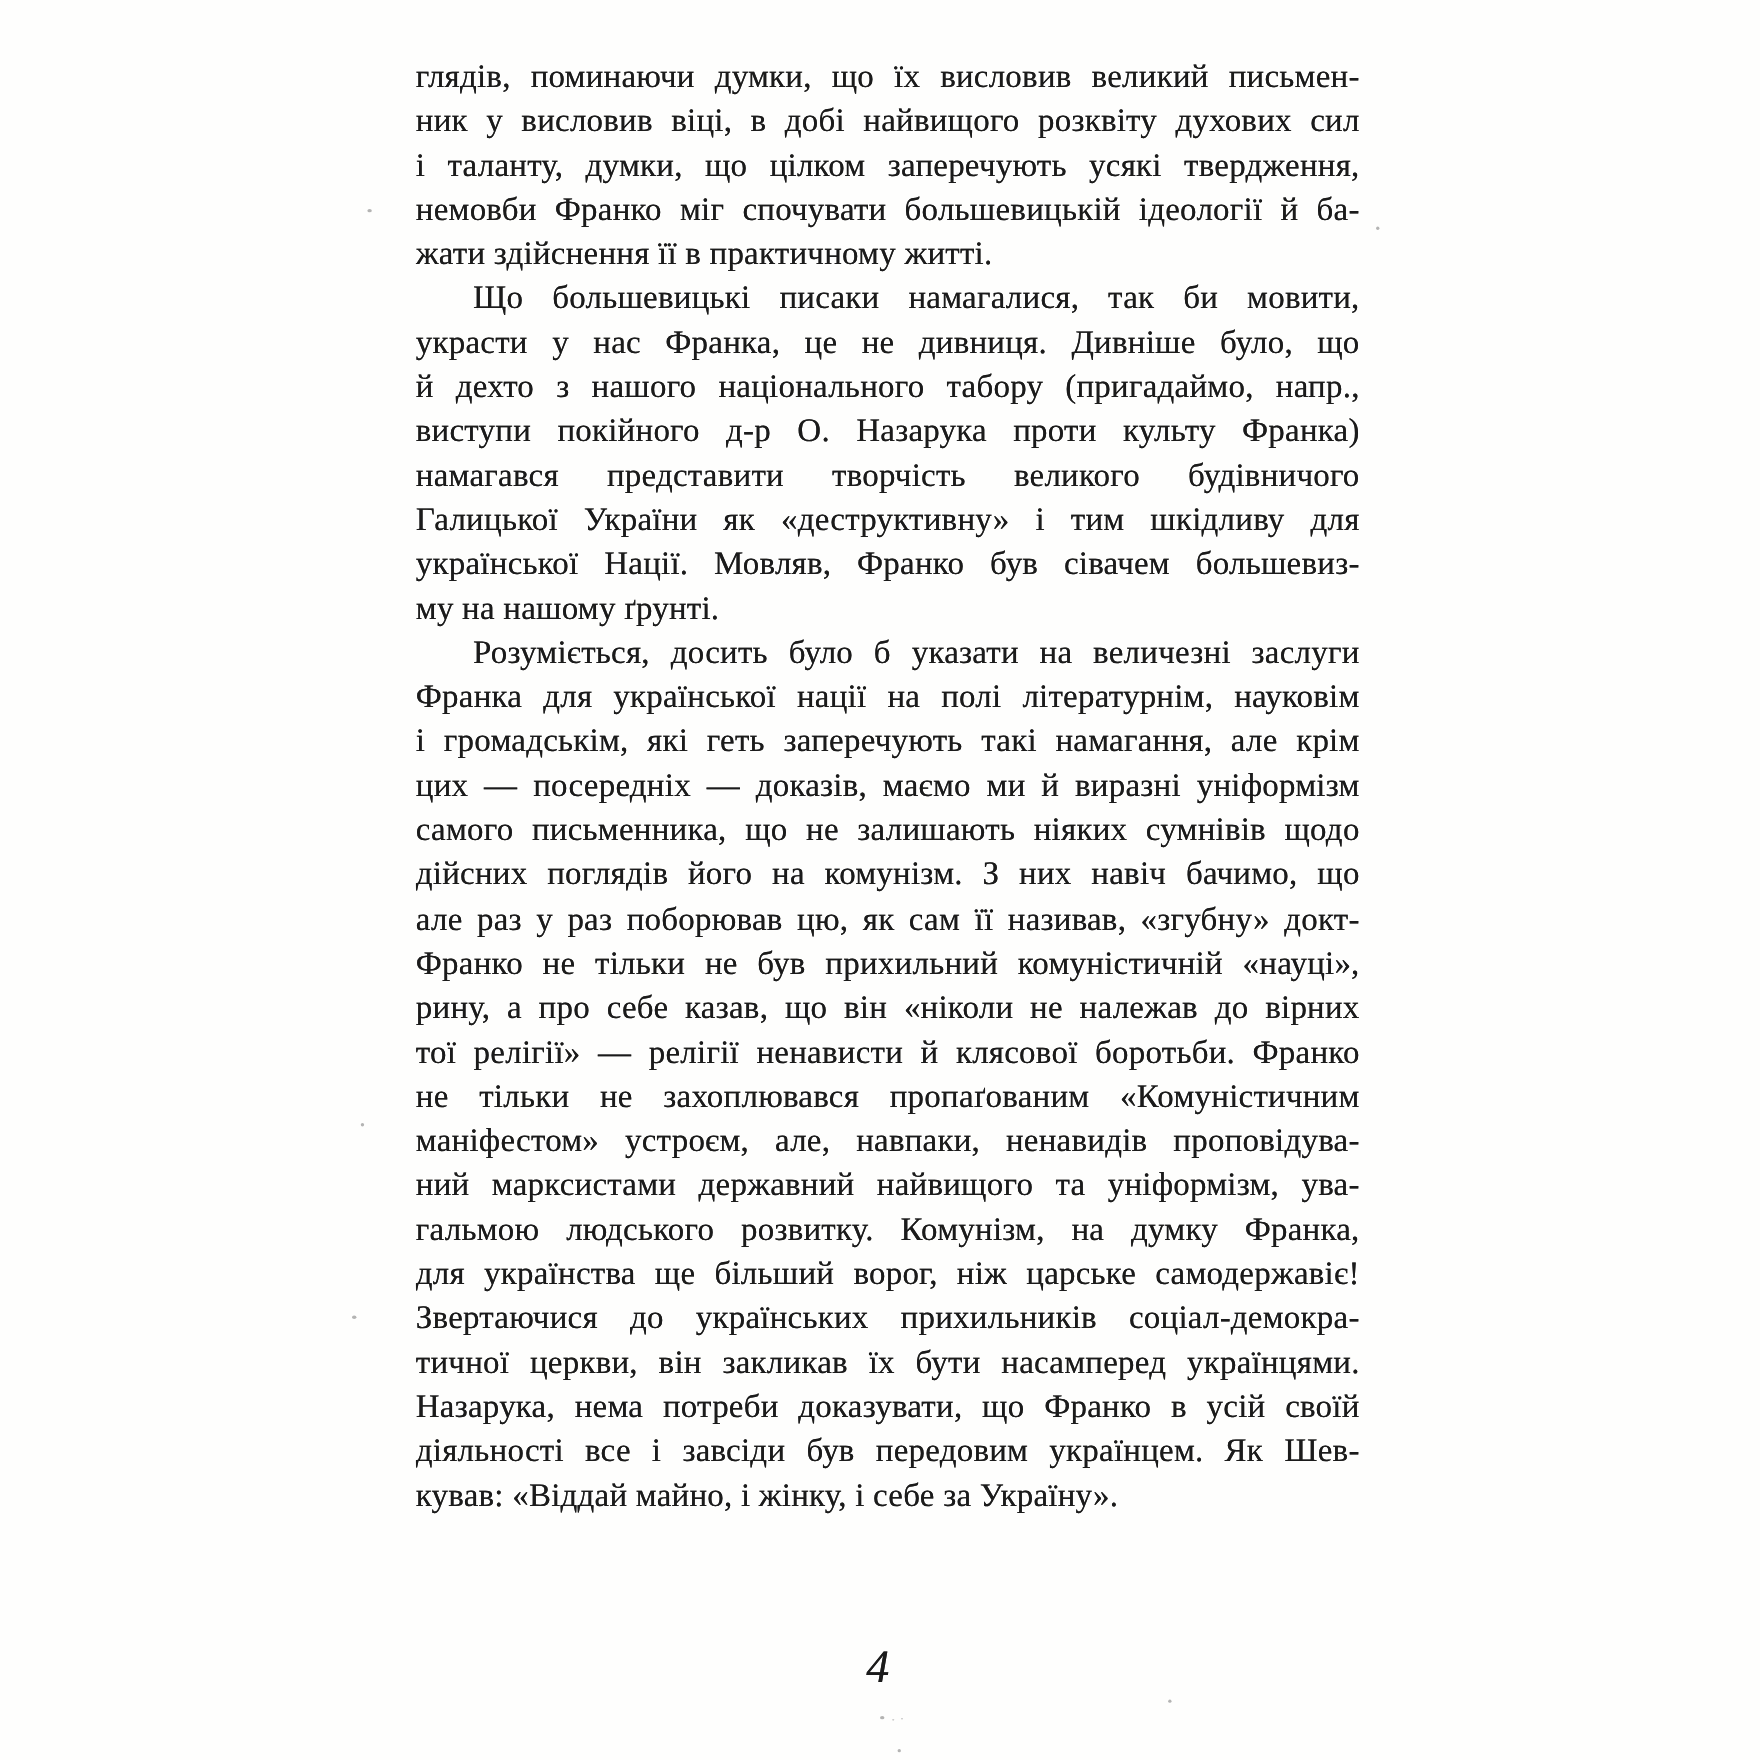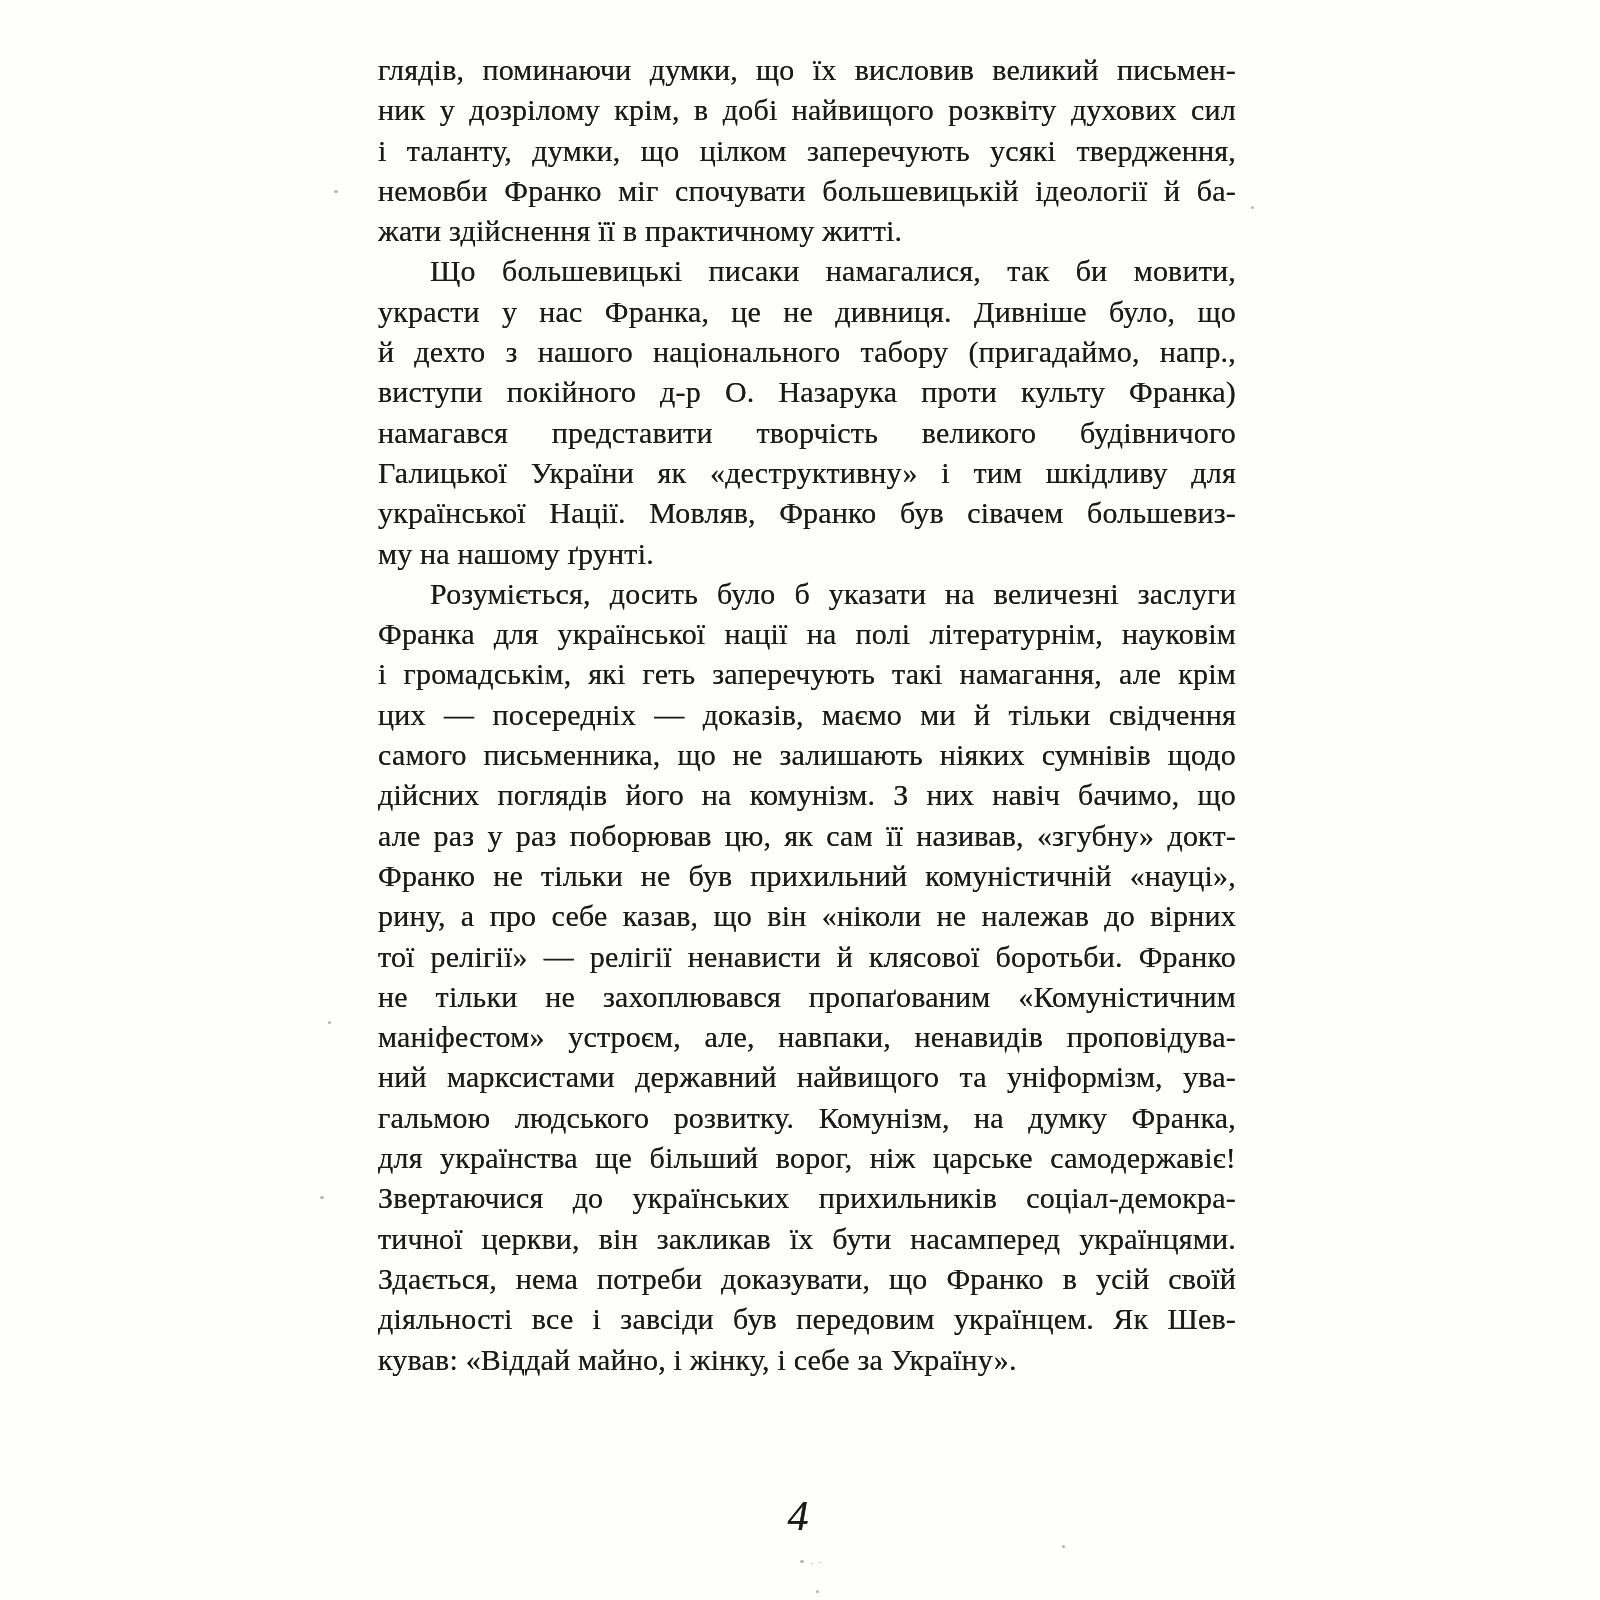--- a/index.html
+++ b/index.html
@@ -65,50 +65,50 @@
   .speck.s5 { left: 800px; top: 1560px; width: 4px; height: 3px; box-shadow: 10px 2px 0 -1px #6a6a6a, 18px 1px 0 -1px #6a6a6a; }
   .speck.s6 { left: 816px; top: 1590px; width: 3px; height: 3px; }
   .speck.s7 { left: 1062px; top: 1545px; width: 3px; height: 3px; }
 </style>
 </head>
 <body>
 
 <div class="scan-page">
   <div class="page-text">
       <div class="line">глядів, поминаючи думки, що їх висловив великий письмен-</div>
-      <div class="line">ник у дозрілому крім, в добі найвищого розквіту духових сил</div>
+      <div class="line">ник у висловив віці, в добі найвищого розквіту духових сил</div>
       <div class="line">і таланту, думки, що цілком заперечують усякі твердження,</div>
       <div class="line">немовби Франко міг спочувати большевицькій ідеології й ба-</div>
       <div class="line end">жати здійснення її в практичному житті.</div>
       <div class="line indent">Що большевицькі писаки намагалися, так би мовити,</div>
       <div class="line">украсти у нас Франка, це не дивниця. Дивніше було, що</div>
       <div class="line">й дехто з нашого національного табору (пригадаймо, напр.,</div>
       <div class="line">виступи покійного д-р О. Назарука проти культу Франка)</div>
       <div class="line">намагався представити творчість великого будівничого</div>
       <div class="line">Галицької України як «деструктивну» і тим шкідливу для</div>
       <div class="line">української Нації. Мовляв, Франко був сівачем большевиз-</div>
       <div class="line end">му на нашому ґрунті.</div>
       <div class="line indent">Розуміється, досить було б указати на величезні заслуги</div>
       <div class="line">Франка для української нації на полі літературнім, науковім</div>
       <div class="line">і громадськім, які геть заперечують такі намагання, але крім</div>
-      <div class="line">цих — посередніх — доказів, маємо ми й тільки свідчення</div>
+      <div class="line">цих — посередніх — доказів, маємо ми й виразні уніформізм</div>
       <div class="line">самого письменника, що не залишають ніяких сумнівів щодо</div>
       <div class="line">дійсних поглядів його на комунізм. З них навіч бачимо, що</div>
       <div class="line">але раз у раз поборював цю, як сам її називав, «згубну» докт-</div>
       <div class="line">Франко не тільки не був прихильний комуністичній «науці»,</div>
       <div class="line">рину, а про себе казав, що він «ніколи не належав до вірних</div>
       <div class="line">тої релігії» — релігії ненависти й клясової боротьби. Франко</div>
       <div class="line">не тільки не захоплювався пропаґованим «Комуністичним</div>
       <div class="line">маніфестом» устроєм, але, навпаки, ненавидів проповідува-</div>
       <div class="line">ний марксистами державний найвищого та уніформізм, ува-</div>
       <div class="line">гальмою людського розвитку. Комунізм, на думку Франка,</div>
       <div class="line">для українства ще більший ворог, ніж царське самодержавіє!</div>
       <div class="line">Звертаючися до українських прихильників соціал-демокра-</div>
       <div class="line">тичної церкви, він закликав їх бути насамперед українцями.</div>
-      <div class="line">Здається, нема потреби доказувати, що Франко в усій своїй</div>
+      <div class="line">Назарука, нема потреби доказувати, що Франко в усій своїй</div>
       <div class="line">діяльності все і завсіди був передовим українцем. Як Шев-</div>
       <div class="line end">кував: «Віддай майно, і жінку, і себе за Україну».</div>
     </div>
 
   <div class="page-number">4</div>
 
   <div class="speck s1"></div>
   <div class="speck s2"></div>
   <div class="speck s3"></div>
   <div class="speck s4"></div>

